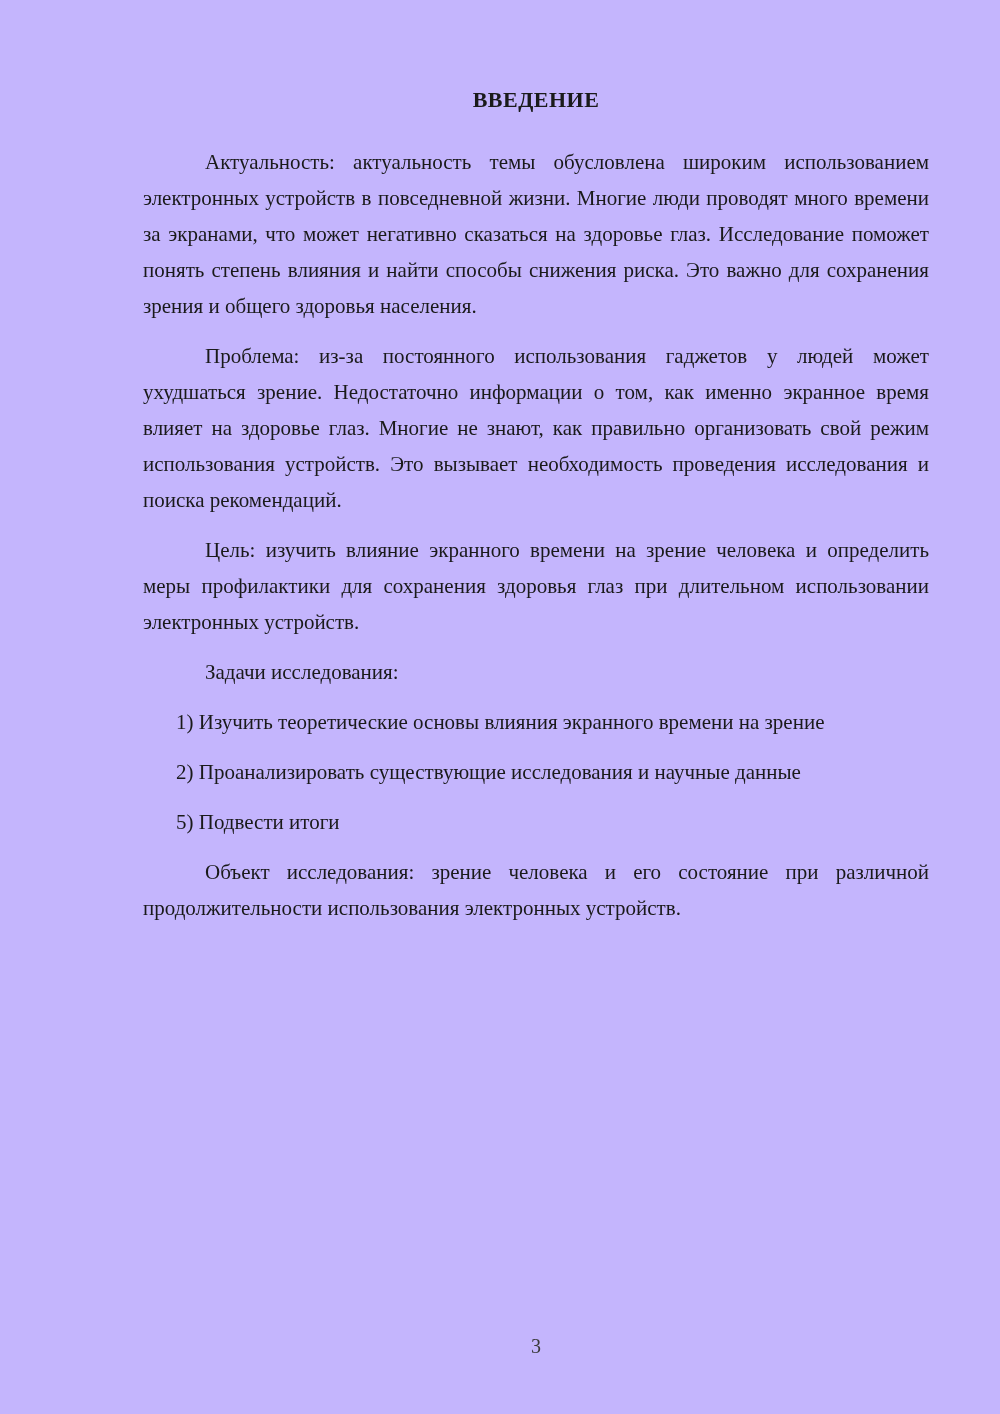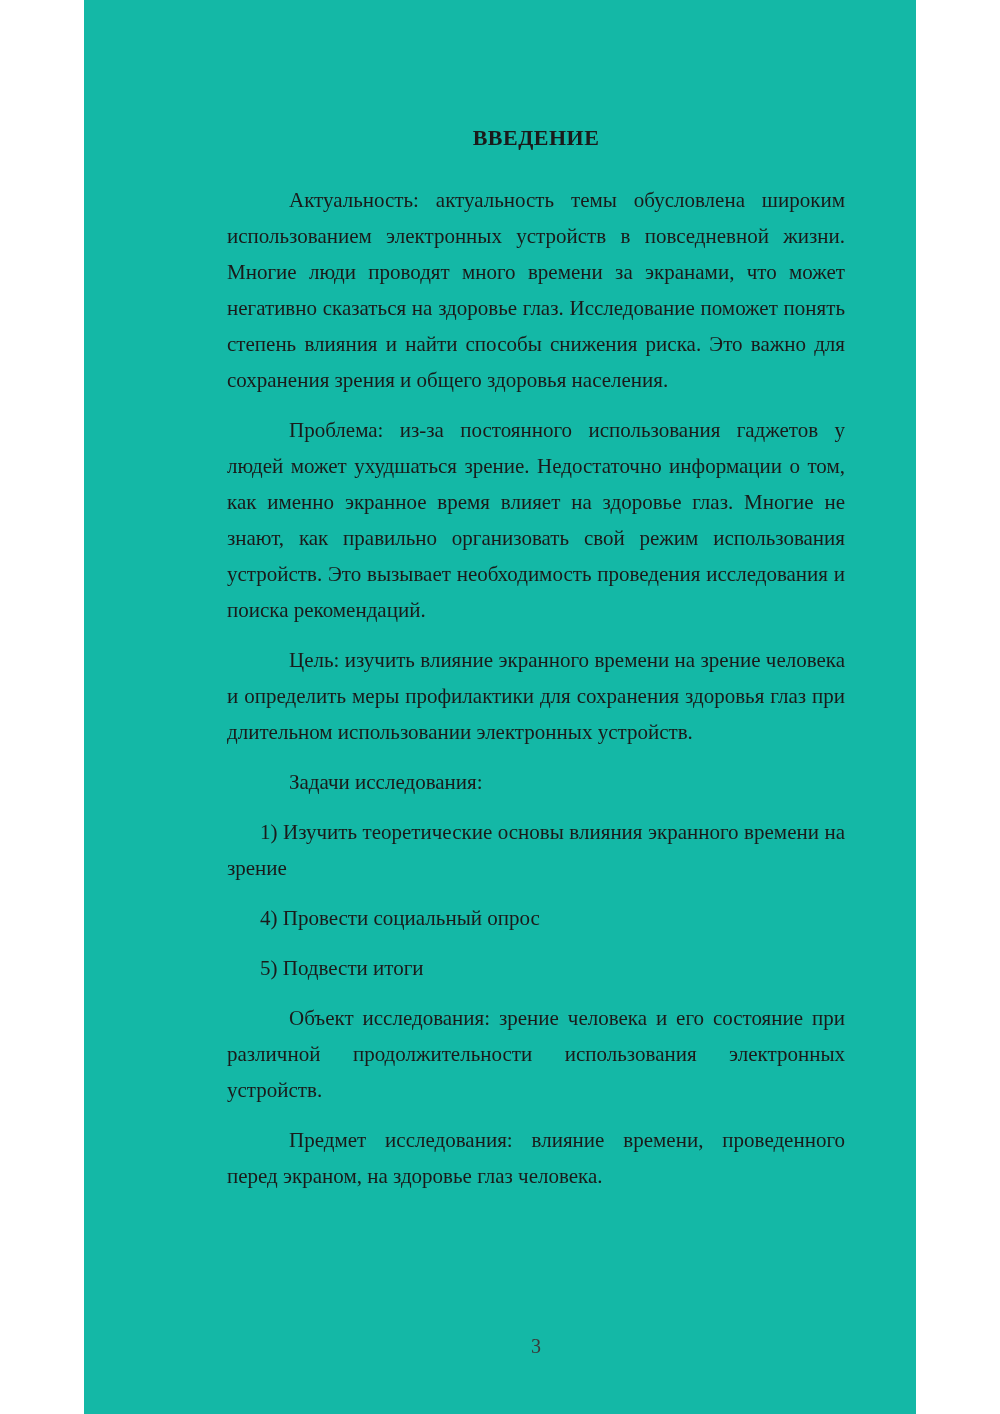--- a/index.html
+++ b/index.html
@@ -2,30 +2,30 @@
 <html><head>
 <meta charset="utf-8">
 <style>
   html, body {
     margin: 0;
     padding: 0;
     background: #ffffff;
   }
   .page {
     position: relative;
-    width: 832px;
+    width: 1000px;
     height: 1414px;
     margin: 0 auto;
-    background: #14b8a6;
+    background: #c4b5fd;
     color: #1a1a1a;
     font-family: "Liberation Serif", "DejaVu Serif", serif;
     font-size: 21px;
     line-height: 36px;
     box-sizing: border-box;
-    padding: 120px 71px 0 143px;
+    padding: 82px 71px 0 143px;
     overflow: hidden;
   }
   .title {
     font-size: 22px;
     font-weight: bold;
     text-align: center;
     margin: 0 0 26px 0;
     letter-spacing: 0.5px;
   }
   .para {
@@ -58,26 +58,25 @@
   <p class="para">Актуальность: актуальность темы обусловлена широким использованием электронных устройств в повседневной жизни. Многие люди проводят много времени за экранами, что может негативно сказаться на здоровье глаз. Исследование поможет понять степень влияния и найти способы снижения риска. Это важно для сохранения зрения и общего здоровья населения.</p>
 
   <p class="para">Проблема: из-за постоянного использования гаджетов у людей может ухудшаться зрение. Недостаточно информации о том, как именно экранное время влияет на здоровье глаз. Многие не знают, как правильно организовать свой режим использования устройств. Это вызывает необходимость проведения исследования и поиска рекомендаций.</p>
 
   <p class="para">Цель: изучить влияние экранного времени на зрение человека и определить меры профилактики для сохранения здоровья глаз при длительном использовании электронных устройств.</p>
 
   <p class="para">Задачи исследования:</p>
 
   <p class="list">1) Изучить теоретические основы влияния экранного времени на зрение</p>
 
+  <p class="list">2) Проанализировать существующие исследования и научные данные</p>
 
 
-  <p class="list">4) Провести социальный опрос</p>
 
   <p class="list">5) Подвести итоги</p>
 
   <p class="para">Объект исследования: зрение человека и его состояние при различной продолжительности использования электронных устройств.</p>
 
-  <p class="para">Предмет исследования: влияние времени, проведенного перед экраном, на здоровье глаз человека.</p>
 
 
   <div class="page-number">3</div>
 
 </div>
 
 </body></html>

